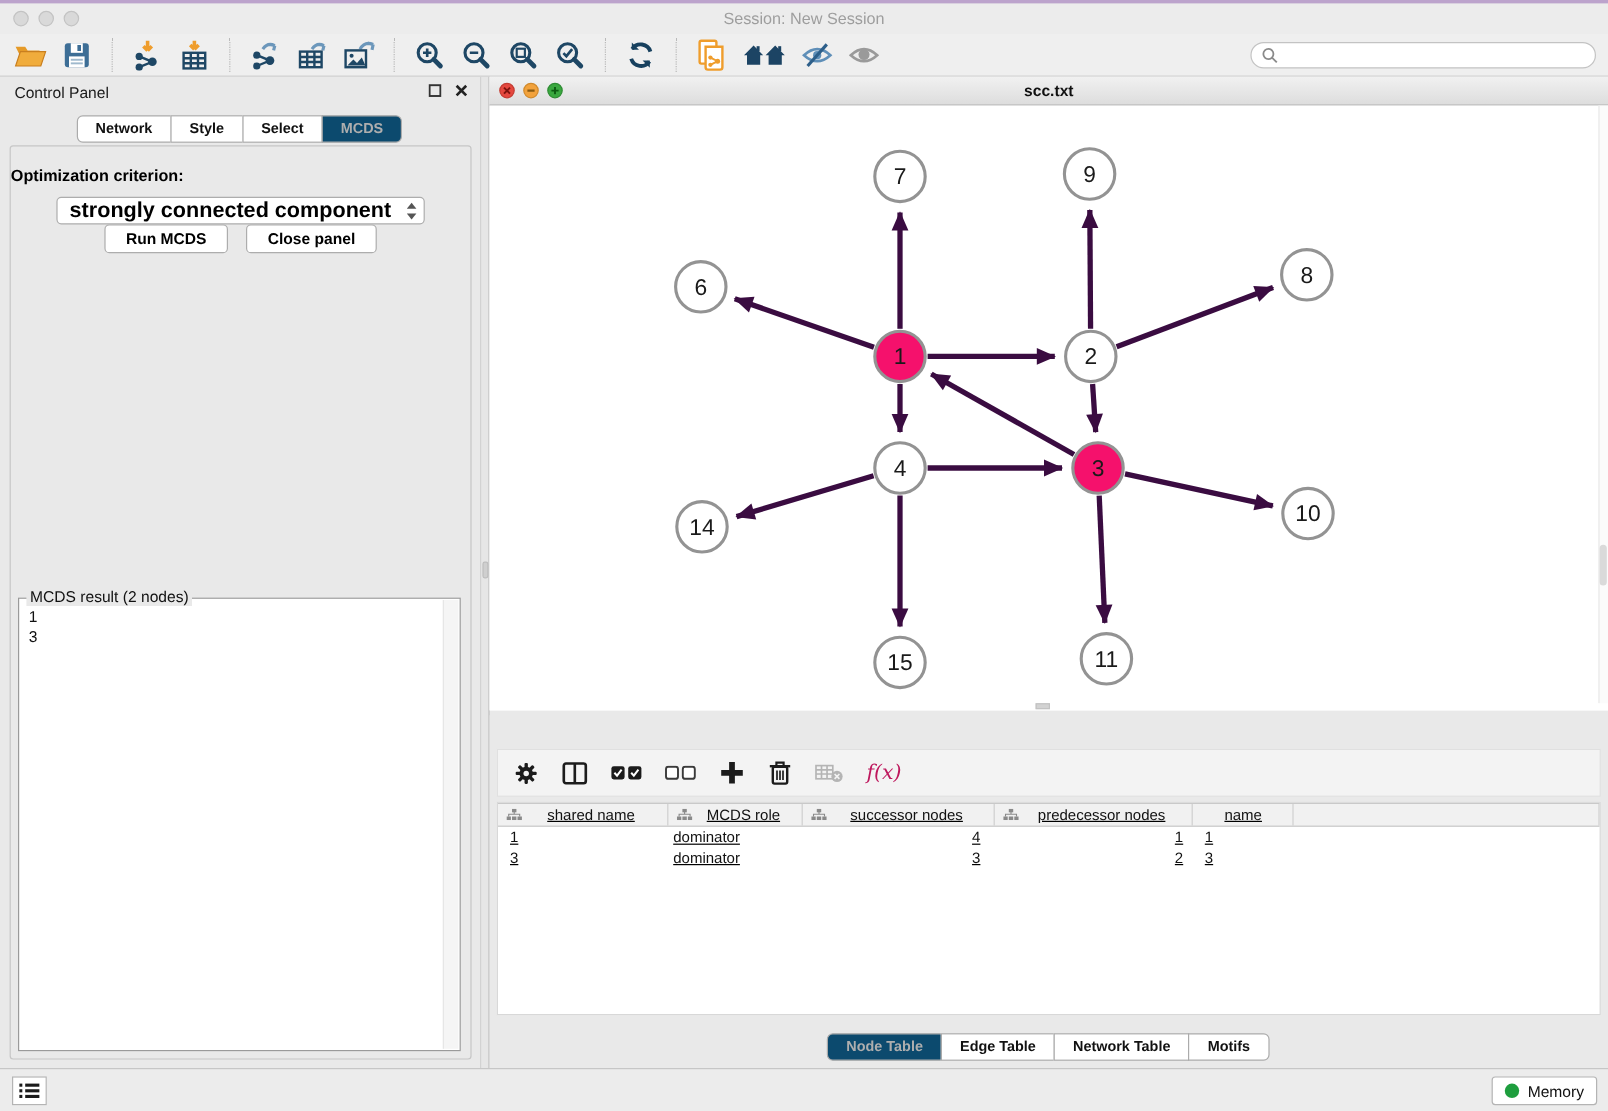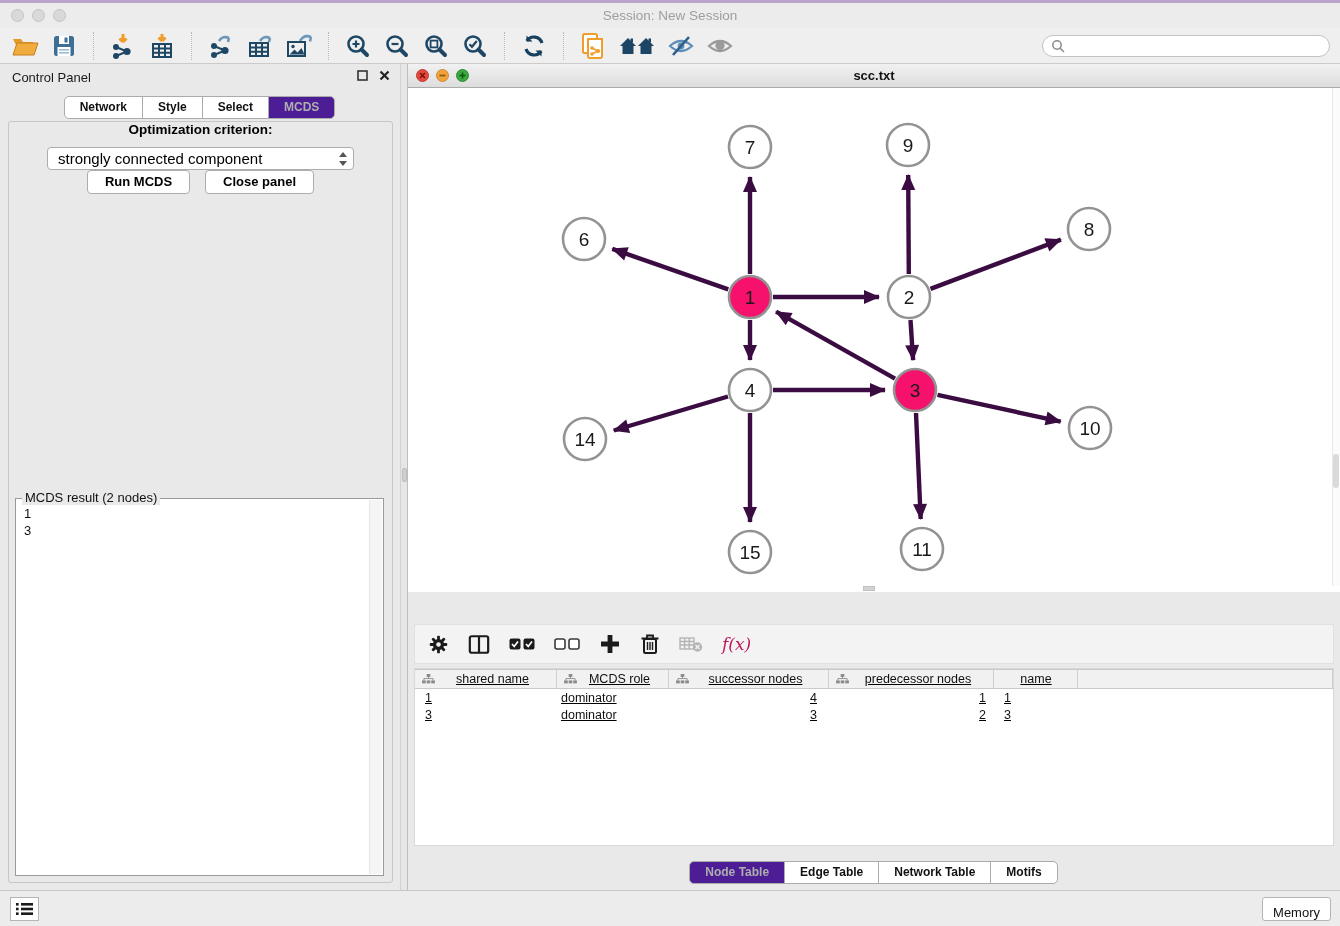--- a/index.html
+++ b/index.html
@@ -27,27 +27,27 @@
   
   .control-panel { position:absolute; top:64px; left:0; width:400px; bottom:36px; background:#E9E9E9; }
   .cp-header { position:relative; height:26px; }
   .panel-title { position:absolute; left:12px; top:6px; font-size:13px; color:#1a1a1a; }
   .panel-icons { position:absolute; right:10px; top:6px; display:flex; gap:11px; align-items:center; }
   .cp-tabs { position:absolute; top:32px; left:0; right:0; display:flex; justify-content:center; }
   .tab { border:1px solid #ABABAB; background:#FFF; padding:3px 15px 4px; font-size:12px; font-weight:600;
          margin-left:-1px; color:#111; }
   .tab:first-child { border-radius:5px 0 0 5px; }
   .tab:last-child { border-radius:0 5px 5px 0; }
-  .tab.active { background:#4c1d95; color:#AEAEAE; }
+  .tab.active { background:#0c4a6e; color:#AEAEAE; }
   .cp-body { position:absolute; top:57px; left:8px; right:7px; bottom:7px; background:#E9E9E9;
              border:1px solid #C6C6C6; border-radius:3px; }
-  .opt-label { text-align:center; font-weight:600; font-size:13.5px; }
+  .opt-label { margin-top:17px; font-weight:600; font-size:13.5px; }
   .dropdown { margin:10px auto 0; width:307px; height:23px; background:#FFF; border:1px solid #ADADAD;
               border-radius:4px; display:flex; align-items:center; padding:0 5px 0 10px; }
-  .dd-text { flex:1; font-size:15px; font-weight:400; }
+  .dd-text { flex:1; font-size:18px; font-weight:700; }
   .btn-row { display:flex; justify-content:center; gap:15px; }
   .btn { background:#FFF; border:1px solid #ADADAD; border-radius:4px; padding:3px 17px 4px;
          font-size:13px; font-weight:600; font-family:inherit; }
   .result-group { position:absolute; left:6px; right:8px; top:376px; bottom:6px; border:1px solid #9A9A9A;
                   background:#FFF; }
   .result-legend { position:absolute; top:-9px; left:6px; background:#E9E9E9; padding:0 3px; font-size:13px; color:#111; }
   .result-lines { padding:6px 8px; font-size:13px; line-height:17px; color:#111; }
   .result-vscroll { position:absolute; top:1px; bottom:1px; right:1px; width:13px; background:#F5F5F5;
                     border-left:1px solid #E6E6E6; }
 
@@ -88,21 +88,21 @@
   .ra { text-align:right; }
   .td.c0 { padding-left:10px; } .td.c4 { padding-left:10px; }
   .td.c2 { padding-right:12px; } .td.c3 { padding-right:8px; }
   .tp-tabs { position:absolute; left:0; right:0; bottom:6px; display:flex; justify-content:center; }
 
   
   .statusbar { position:absolute; left:0; right:0; bottom:0; height:36px; background:#ECECEC; border-top:1px solid #C6C6C6; }
   .list-btn { position:absolute; left:10px; top:6px; width:29px; height:24px; background:#FFF;
               border:1px solid #B4B4B4; display:flex; align-items:center; justify-content:center; }
   .memory-btn { position:absolute; right:9px; top:6px; height:24px; background:#FFF; border:1px solid #B4B4B4;
-                border-radius:3px; display:flex; align-items:center; gap:7px; padding:0 10px; font-size:13px; color:#111;flex-direction:column; }
+                border-radius:3px; display:flex; align-items:center; gap:7px; padding:0 10px; font-size:13px; color:#111; }
   .mem-dot { width:12px; height:12px; border-radius:50%; background:#1E9E3E; }
   .gray-ico { opacity:.45; }
 </style>
 </head>
 <body>
 
 <div class="app">
 
   <div class="topstrip"></div>
   <div class="titlebar">

